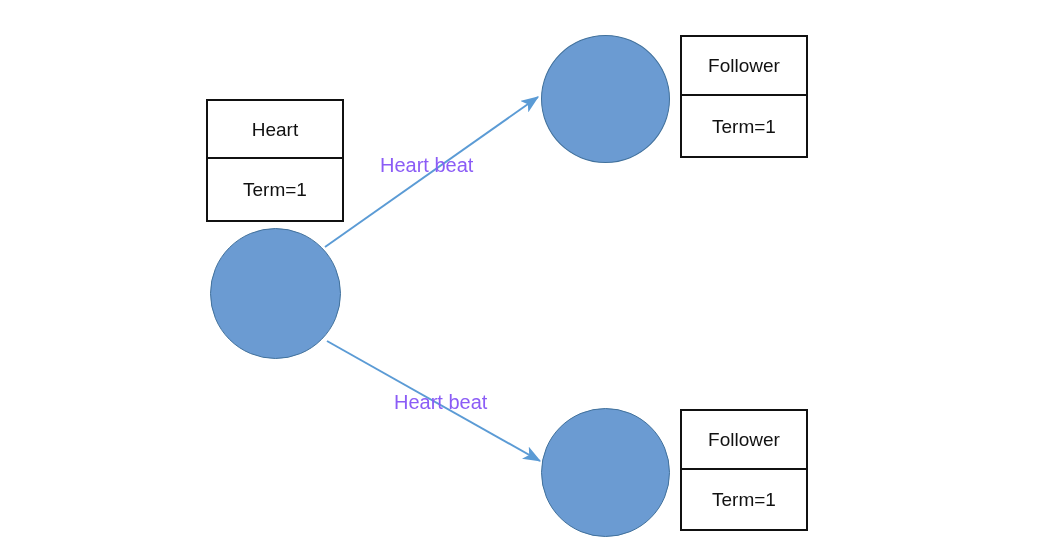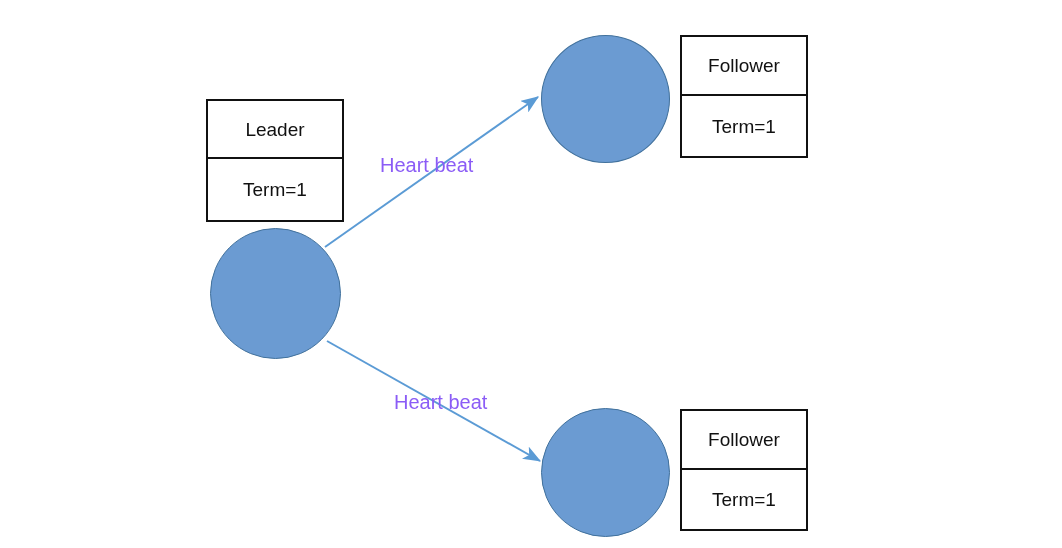--- a/index.html
+++ b/index.html
@@ -84,21 +84,21 @@
     <line x1="327" y1="341" x2="540" y2="461" stroke="#5B9BD5" stroke-width="2" marker-end="url(#arrowhead)"></line>
   </svg>
 
   <div class="edge-label" style="left:380px; top:155px;">Heart beat</div>
 
   <div class="edge-label" style="left:394px; top:392px;">Heart beat</div>
 
   <div class="node-circle" style="left:210px; top:228px; width:131px; height:131px;"></div>
 
   <div class="info-box" style="left:206px; top:99px; width:138px; height:123px;">
-    <div class="row top" style="height:60px;">Leader</div>
+    <div class="row top" style="height:60px;">Heart</div>
     <div class="row" style="height:63px;">Term=1</div>
   </div>
 
   <div class="node-circle" style="left:541px; top:35px; width:129px; height:128px;"></div>
 
   <div class="info-box" style="left:680px; top:35px; width:128px; height:123px;">
     <div class="row top" style="height:61px;">Follower</div>
     <div class="row" style="height:62px;">Term=1</div>
   </div>
 

